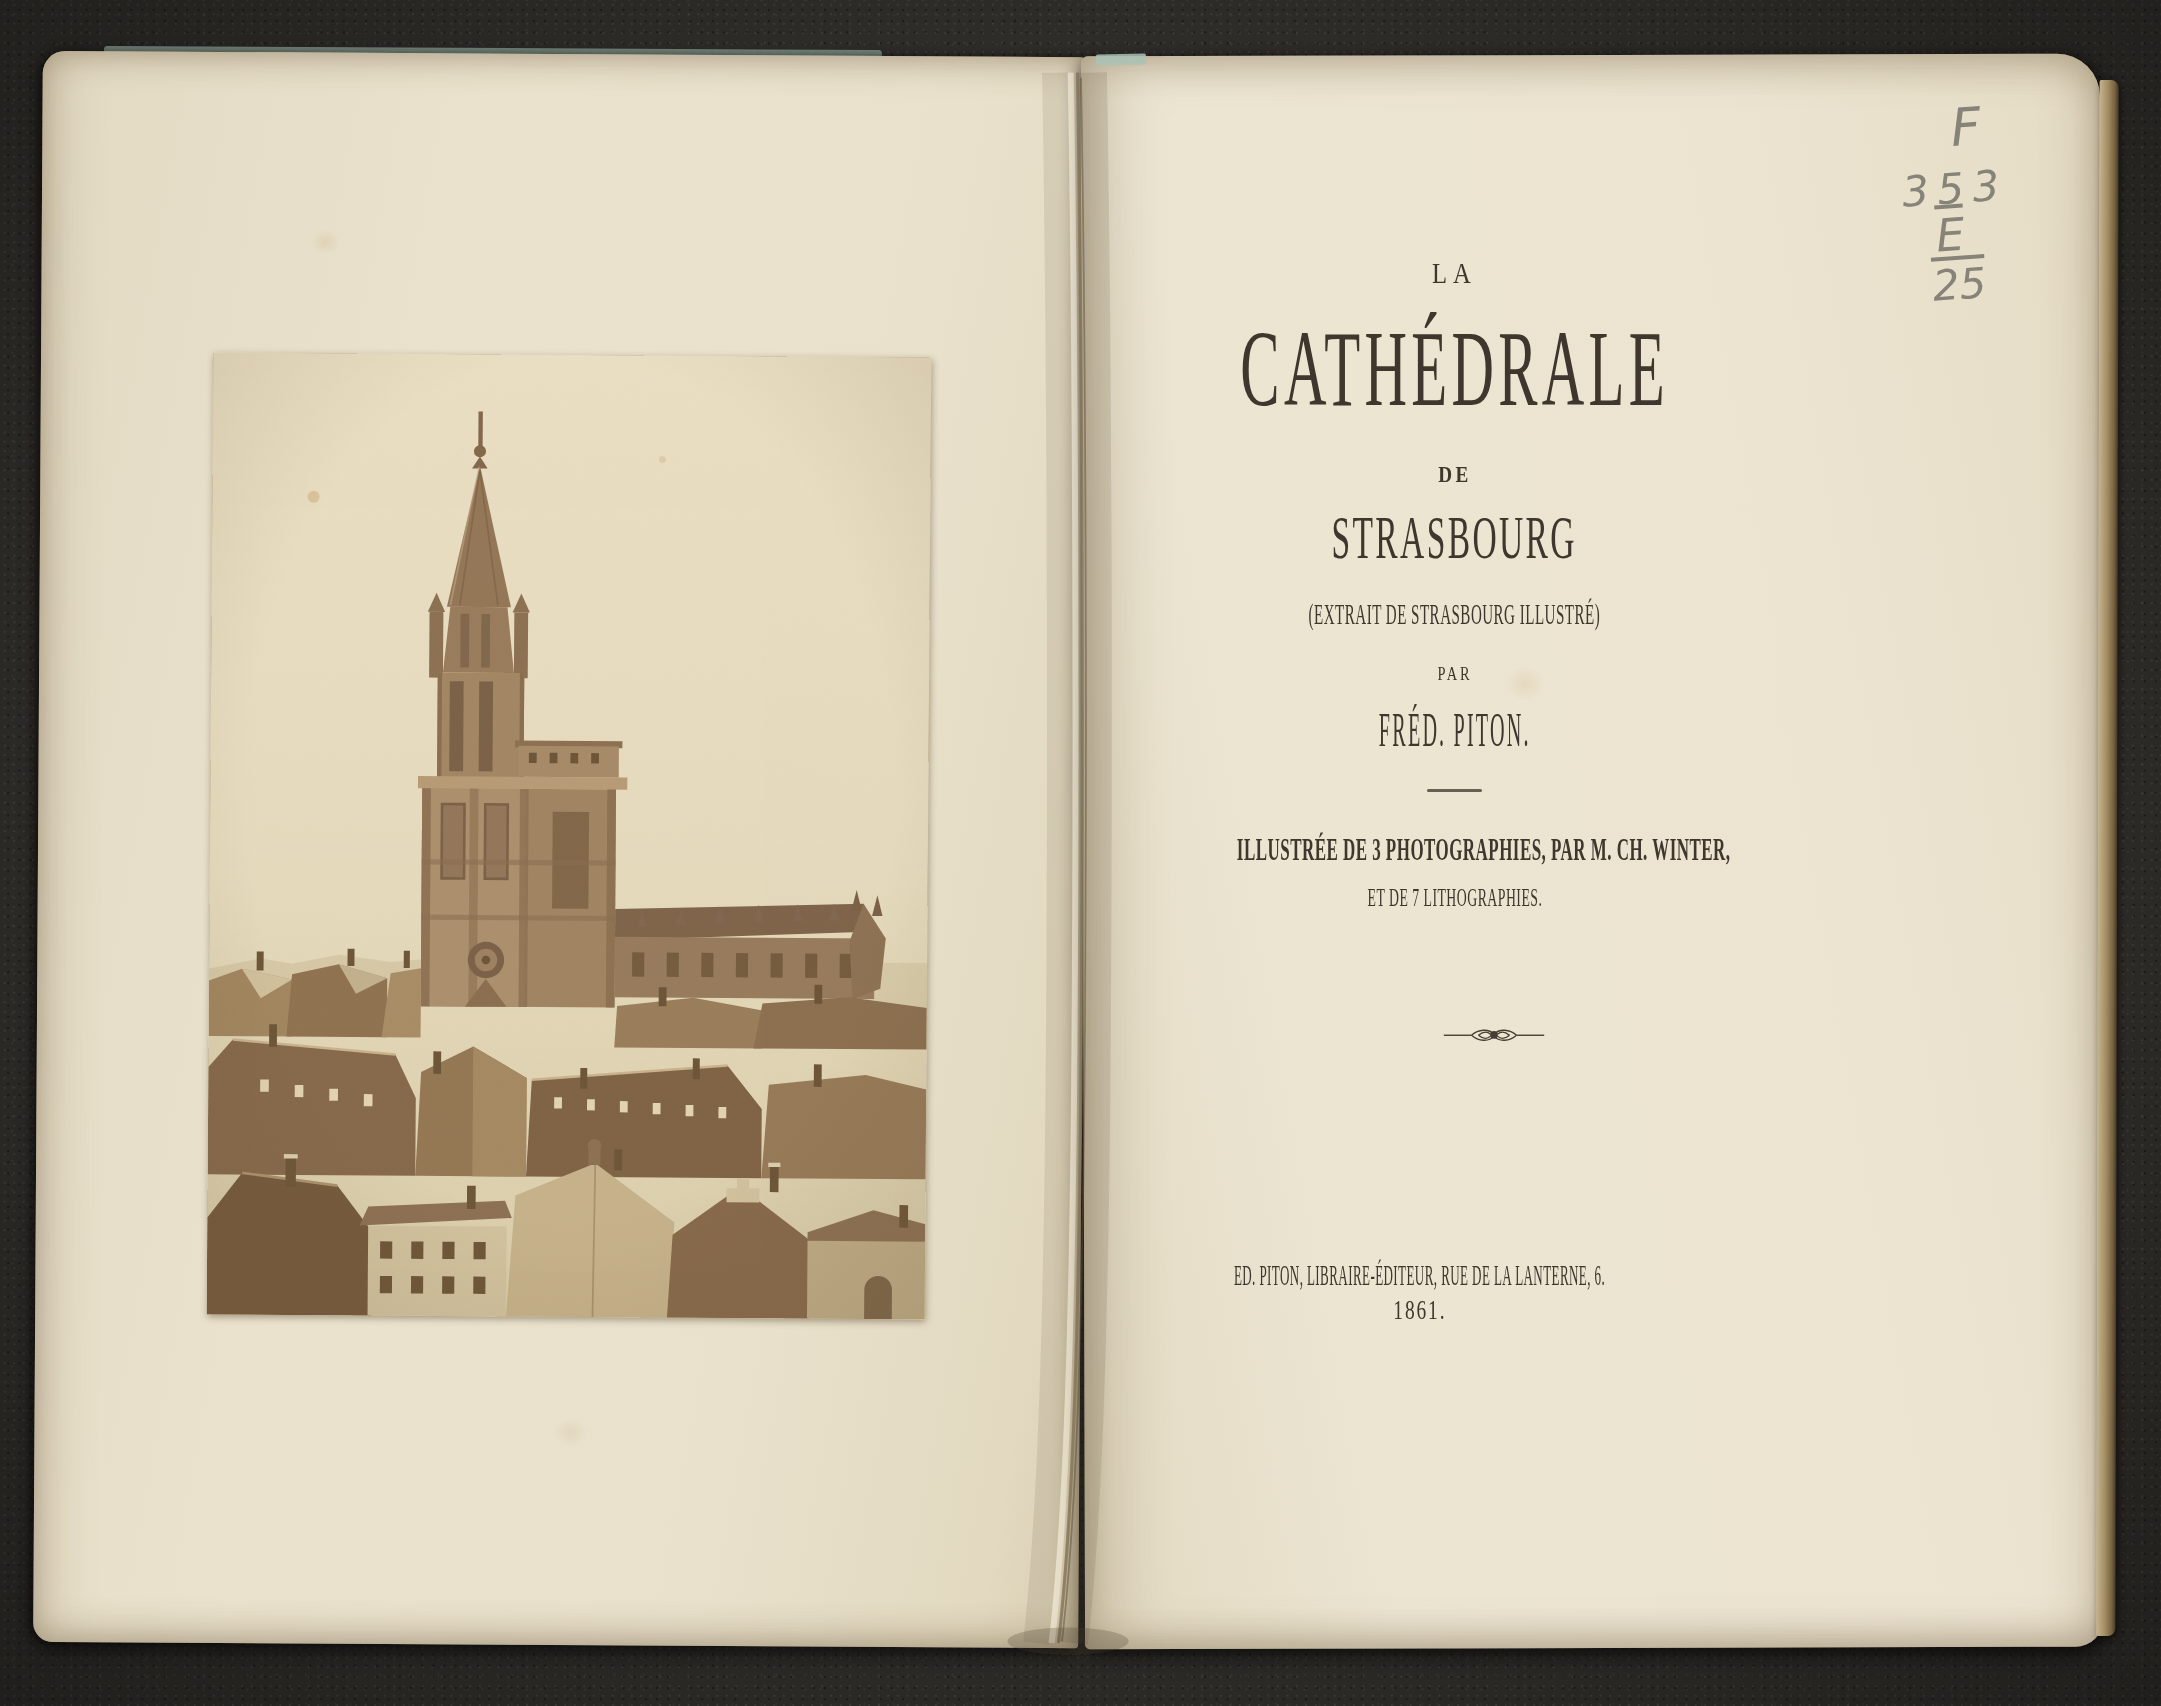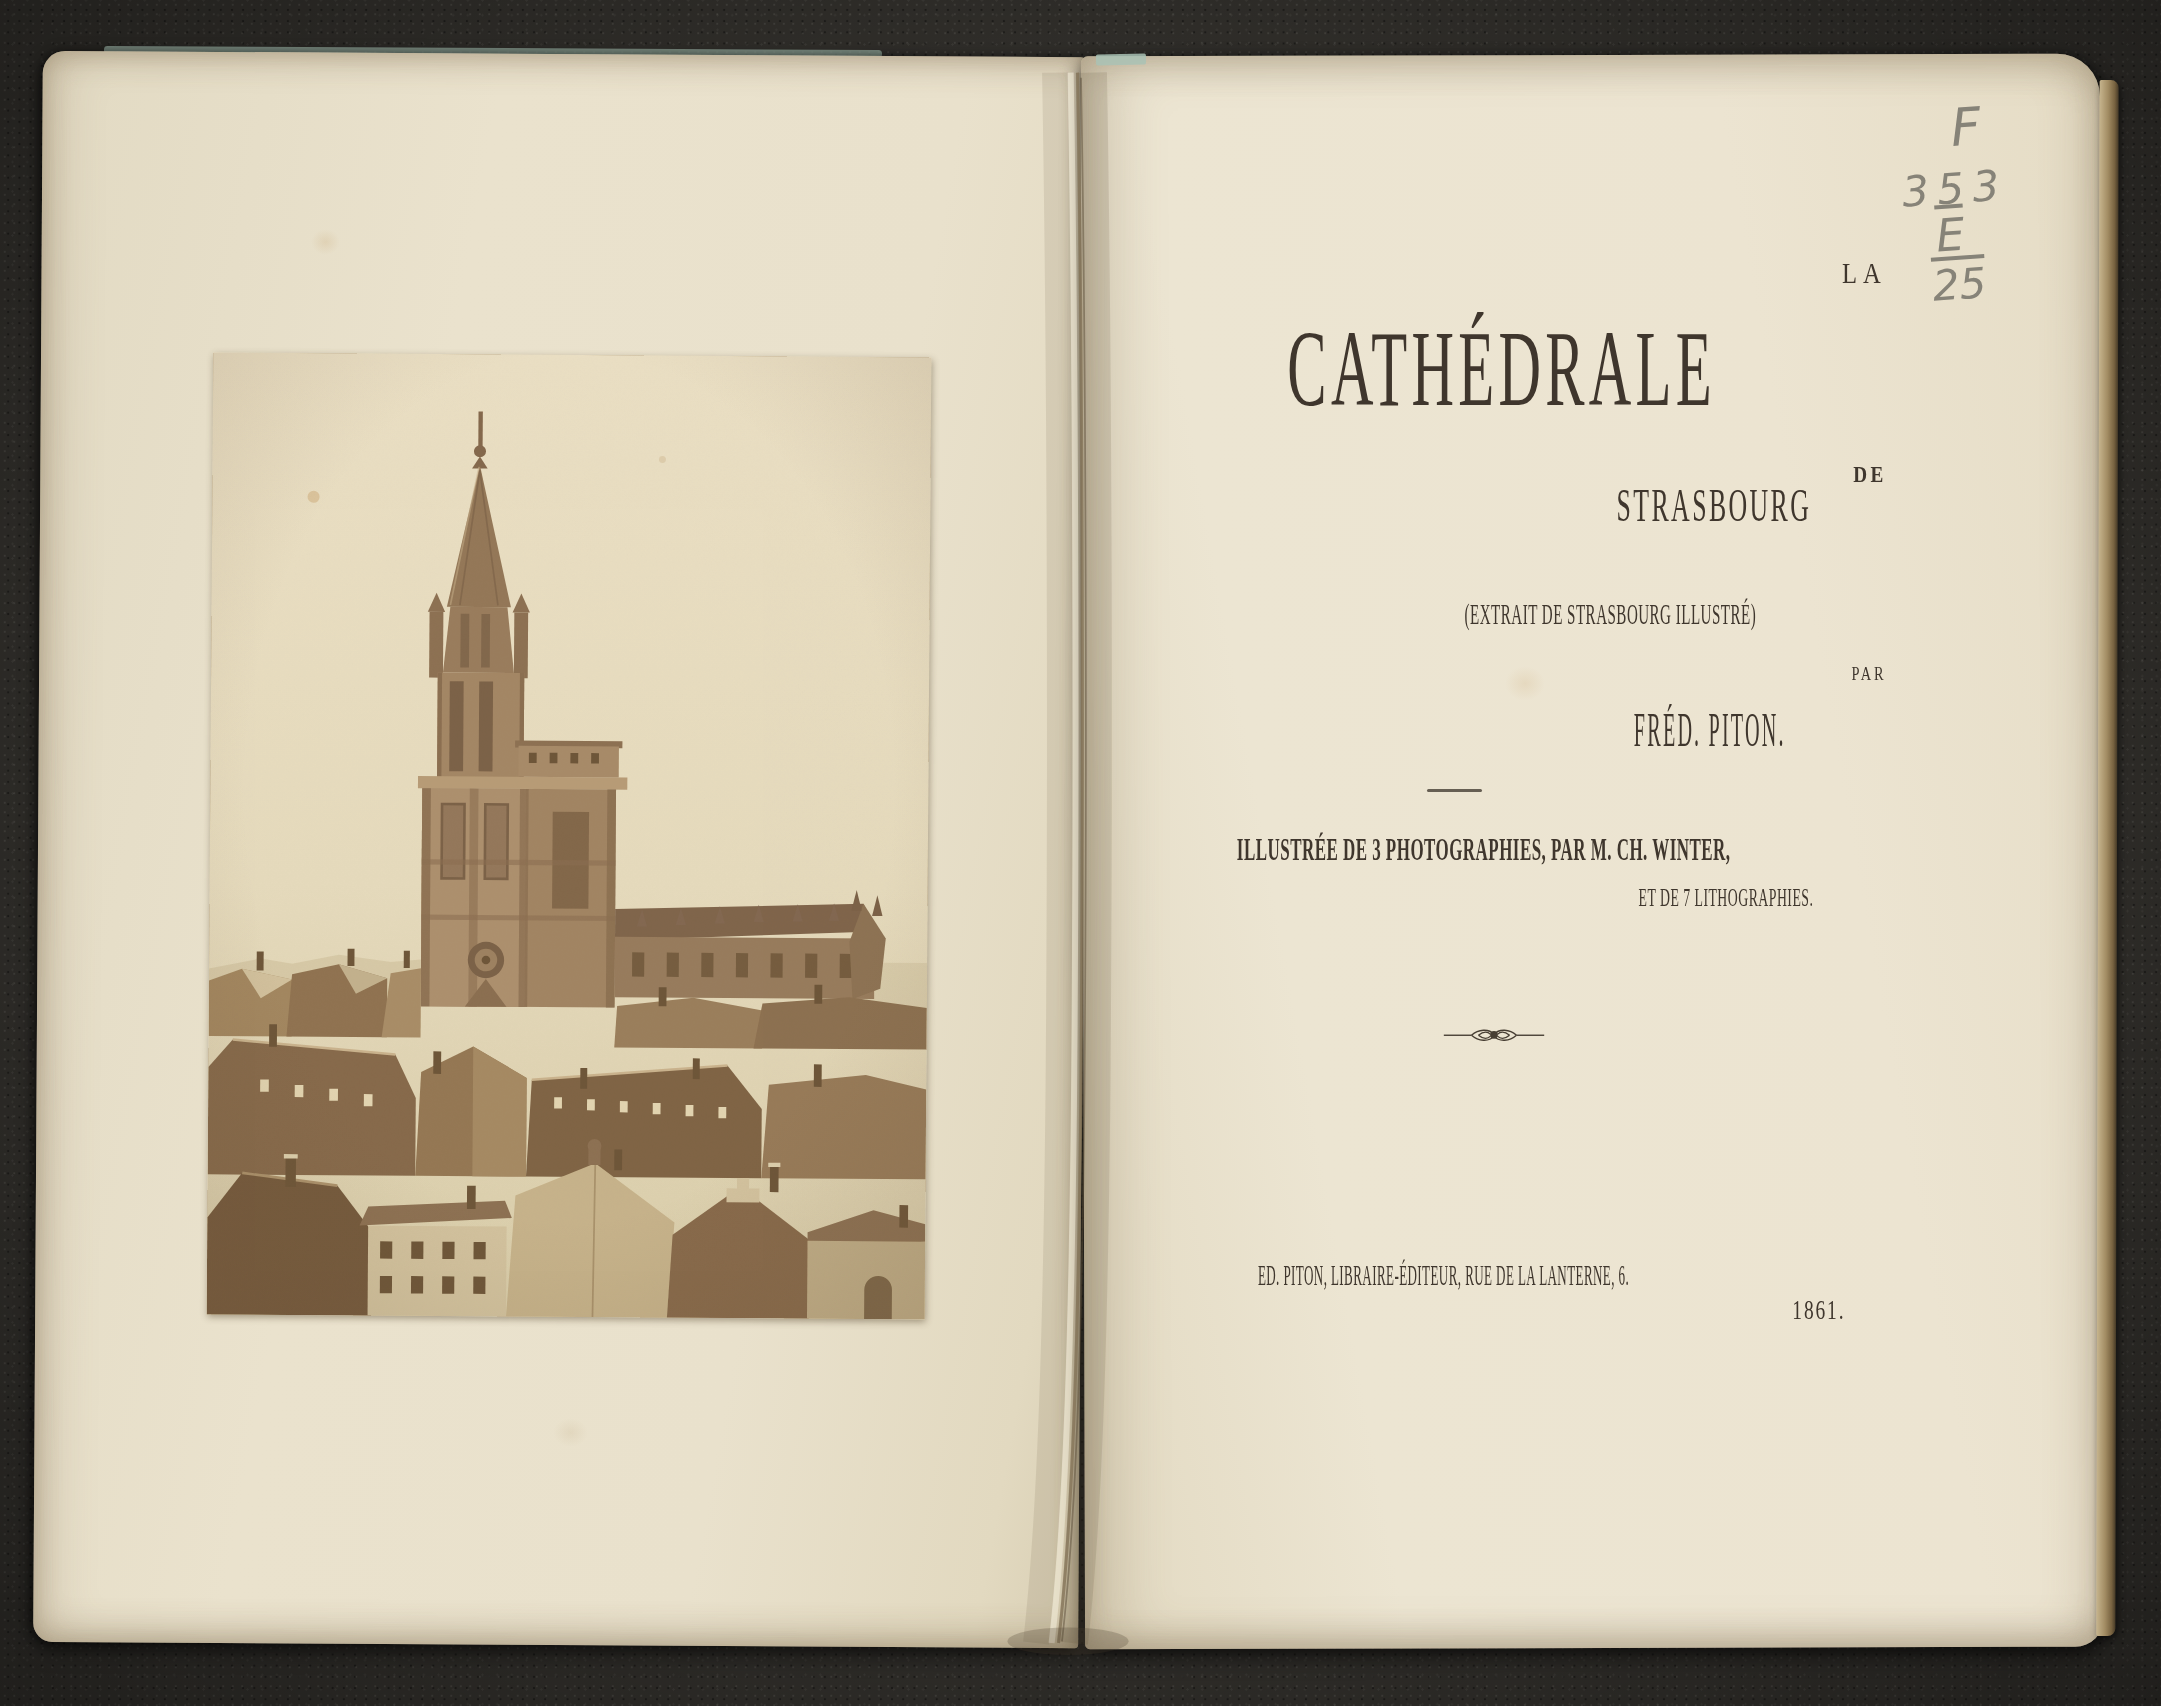--- a/index.html
+++ b/index.html
@@ -45,26 +45,26 @@
   
   .photo{position:absolute;left:210px;top:355px;width:718px;height:962px;
     background:#e8ddc0;transform:rotate(.4deg);
     box-shadow:inset 0 0 0 0.9px rgba(140,115,80,.35),
                inset 0 0 22.5px rgba(150,120,80,.22),
                0.9px 2.6px 7px rgba(80,65,40,.45);}
   .photo svg{display:block;width:100%;height:100%;}
   
   .titleblock{position:absolute;left:1018px;top:0;width:873px;height:1707px;
     color:#3f362d;}
-  .t-line{position:absolute;width:100%;text-align:right;line-height:1;white-space:nowrap;}
+  .t-line{position:absolute;width:100%;text-align:center;line-height:1;white-space:nowrap;}
   .squeeze{display:inline-block;transform:scaleX(var(--sx,1));transform-origin:center;white-space:nowrap;}
   #line-la{top:259px;font-size:29px;letter-spacing:7px;}
   #line-title{top:316px;font-size:107px;letter-spacing:7.8px;}
   #line-de{top:462px;font-size:24px;letter-spacing:4.3px;font-weight:bold;}
-  #line-city{top:482px;font-size:47px;letter-spacing:4.3px;}
+  #line-city{top:507px;font-size:61px;letter-spacing:4.3px;}
   #line-subtitle{top:600px;font-size:29px;letter-spacing:0.9px;}
   #line-par{top:665px;font-size:18px;letter-spacing:3.5px;}
   #line-author{top:706px;font-size:48px;letter-spacing:5.2px;}
   #rule-author{top:789px;position:absolute;left:50%;width:55px;height:2.6px;margin-left:-28px;
     background:rgba(58,49,40,.75);border-radius:1.7px;}
   #line-credit1{top:833px;font-size:32px;font-weight:bold;letter-spacing:0.9px;}
   #line-credit2{top:885px;font-size:26px;font-weight:normal;letter-spacing:0.9px;}
   #fleuron{top:1024px;position:absolute;left:50%;margin-left:-13px;width:104px;height:22.5px;}
   #line-imp-city{top:1214px;font-size:36px;letter-spacing:2.6px;margin-left:-35px;}
   #line-imp-pub{top:1261px;font-size:29px;letter-spacing:0.9px;margin-left:-35px;}

